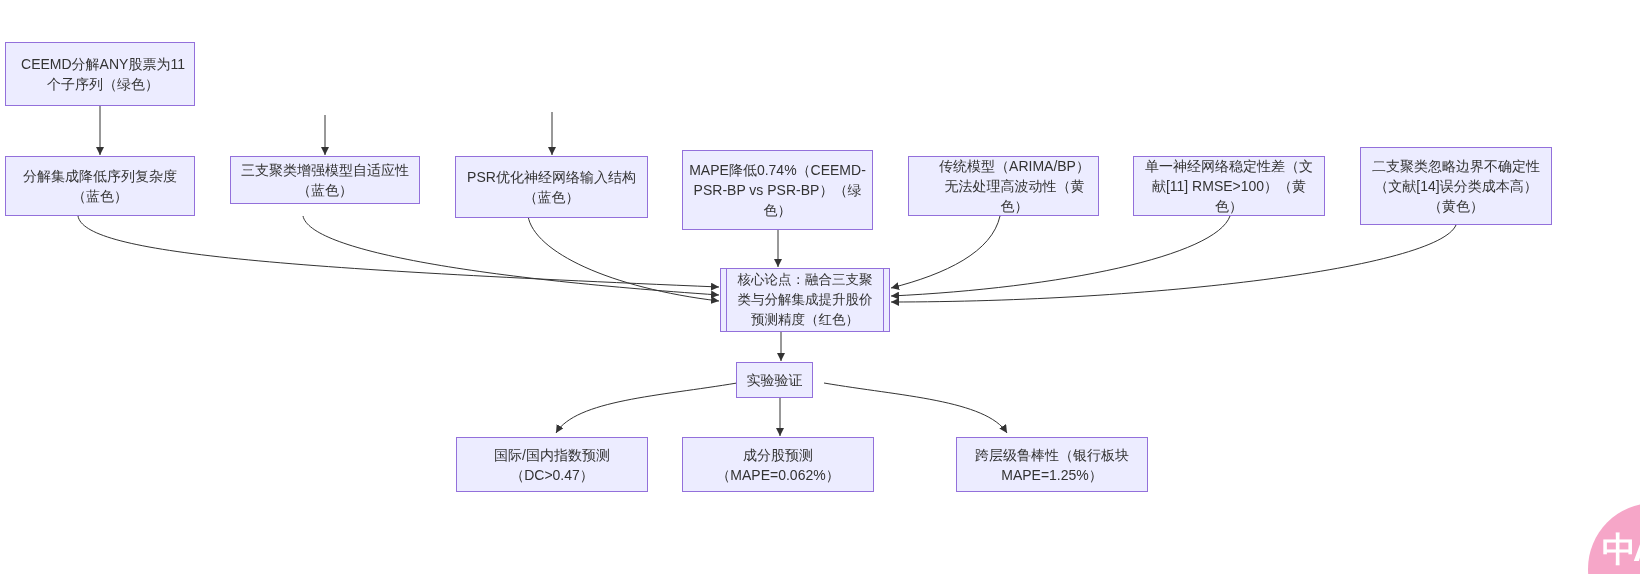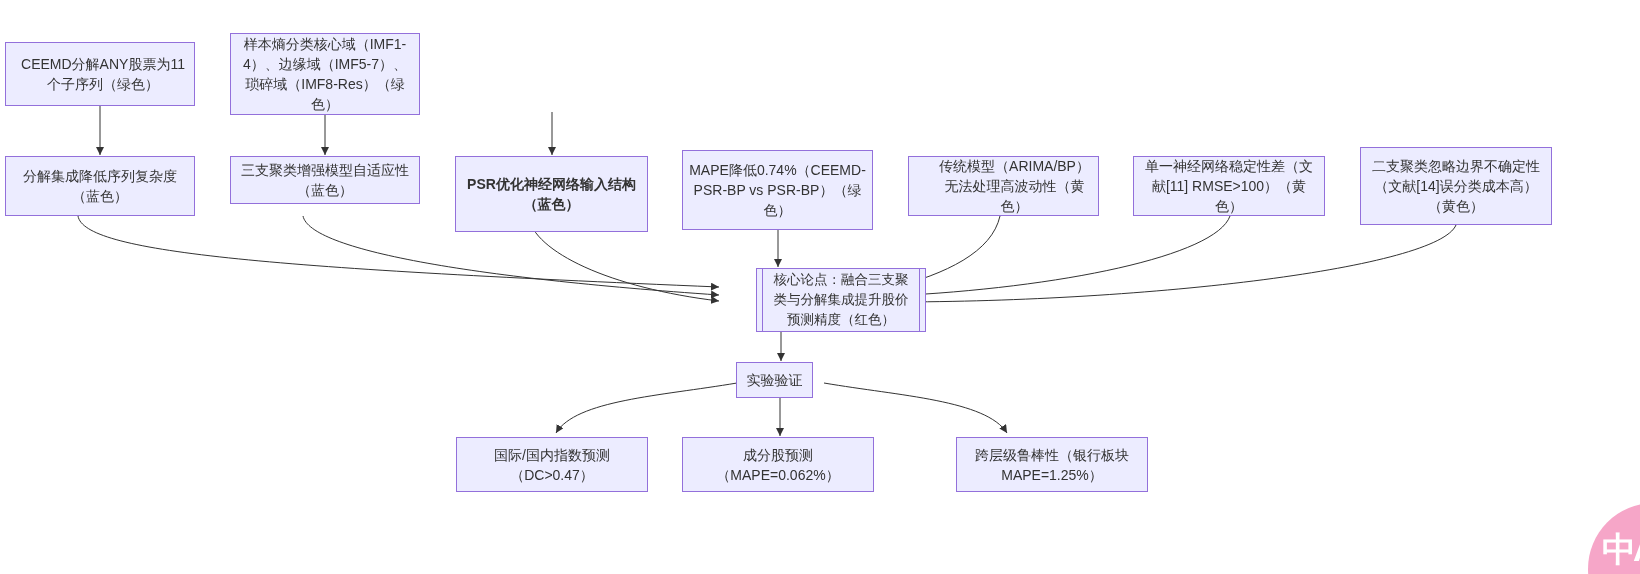--- a/index.html
+++ b/index.html
@@ -20,26 +20,26 @@
     content:"";position:absolute;top:0;bottom:0;width:1px;background:#9370DB;
   }
   .node.subroutine::before{left:5px;}
   .node.subroutine::after{right:5px;}
   
   #n-ceemd      {left:5px;   top:42px;  width:190px;height:64px;padding-left:12px;}
   #n-entropy    {left:230px; top:33px;  width:190px;height:82px;}
   #n-psrdim     {left:455px; top:37px;  width:193px;height:75px;}
   #n-decomp     {left:5px;   top:156px; width:190px;height:60px;}
   #n-threeway   {left:230px; top:156px; width:190px;height:48px;}
-  #n-psropt     {left:455px; top:156px; width:193px;height:76px;font-weight:bold;}
+  #n-psropt     {left:455px; top:156px; width:193px;height:62px;}
   #n-mape       {left:682px; top:150px; width:191px;height:80px;}
   #n-traditional{left:908px; top:156px; width:191px;height:60px;padding-left:28px;}
   #n-singlenn   {left:1133px;top:156px; width:192px;height:60px;}
   #n-twoway     {left:1360px;top:147px; width:192px;height:78px;}
-  #n-core       {left:720px; top:268px; width:170px;height:64px;font-size:13.5px;margin-left:36px;}
+  #n-core       {left:720px; top:268px; width:170px;height:64px;font-size:13.5px;}
   #n-experiment {left:736px; top:362px; width:77px; height:36px;}
   #n-indexpred  {left:456px; top:437px; width:192px;height:55px;}
   #n-stockpred  {left:682px; top:437px; width:192px;height:55px;}
   #n-robust     {left:956px; top:437px; width:192px;height:55px;}
   .translate-btn{
     position:absolute;left:1588px;top:503px;width:132px;height:132px;
     border-radius:50%;background:#f6a6c8;cursor:pointer;
   }
   .translate-btn .glyph{
     position:absolute;left:14px;top:24px;
@@ -70,21 +70,20 @@
       <path marker-end="url(#arrow)" d="M1230,216 C1216,256 1060,288 891,296"></path>
       <path marker-end="url(#arrow)" d="M1456,225 C1438,268 1150,302 891,302"></path>
       <path marker-end="url(#arrow)" d="M781,332 L781,361"></path>
       <path marker-end="url(#arrow)" d="M737,383 C660,396 576,400 556,433"></path>
       <path marker-end="url(#arrow)" d="M780,398 L780,436"></path>
       <path marker-end="url(#arrow)" d="M824,383 C900,396 986,400 1007,433"></path>
     </g>
   </svg>
 
   <div class="node" id="n-ceemd">CEEMD分解ANY股票为11个子序列（绿色）</div>
-  <div class="node" id="n-entropy">样本熵分类核心域（IMF1-4）、边缘域（IMF5-7）、琐碎域（IMF8-Res）（绿色）</div>
   <div class="node" id="n-decomp">分解集成降低序列复杂度（蓝色）</div>
   <div class="node" id="n-threeway">三支聚类增强模型自适应性（蓝色）</div>
   <div class="node" id="n-psropt">PSR优化神经网络输入结构（蓝色）</div>
   <div class="node" id="n-mape">MAPE降低0.74%（CEEMD-PSR-BP vs PSR-BP）（绿色）</div>
   <div class="node" id="n-traditional">传统模型（ARIMA/BP）无法处理高波动性（黄色）</div>
   <div class="node" id="n-singlenn">单一神经网络稳定性差（文献[11] RMSE&gt;100）（黄色）</div>
   <div class="node" id="n-twoway">二支聚类忽略边界不确定性（文献[14]误分类成本高）（黄色）</div>
   <div class="node subroutine" id="n-core">核心论点：融合三支聚类与分解集成提升股价预测精度（红色）</div>
   <div class="node" id="n-experiment">实验验证</div>
   <div class="node" id="n-indexpred">国际/国内指数预测（DC&gt;0.47）</div>

